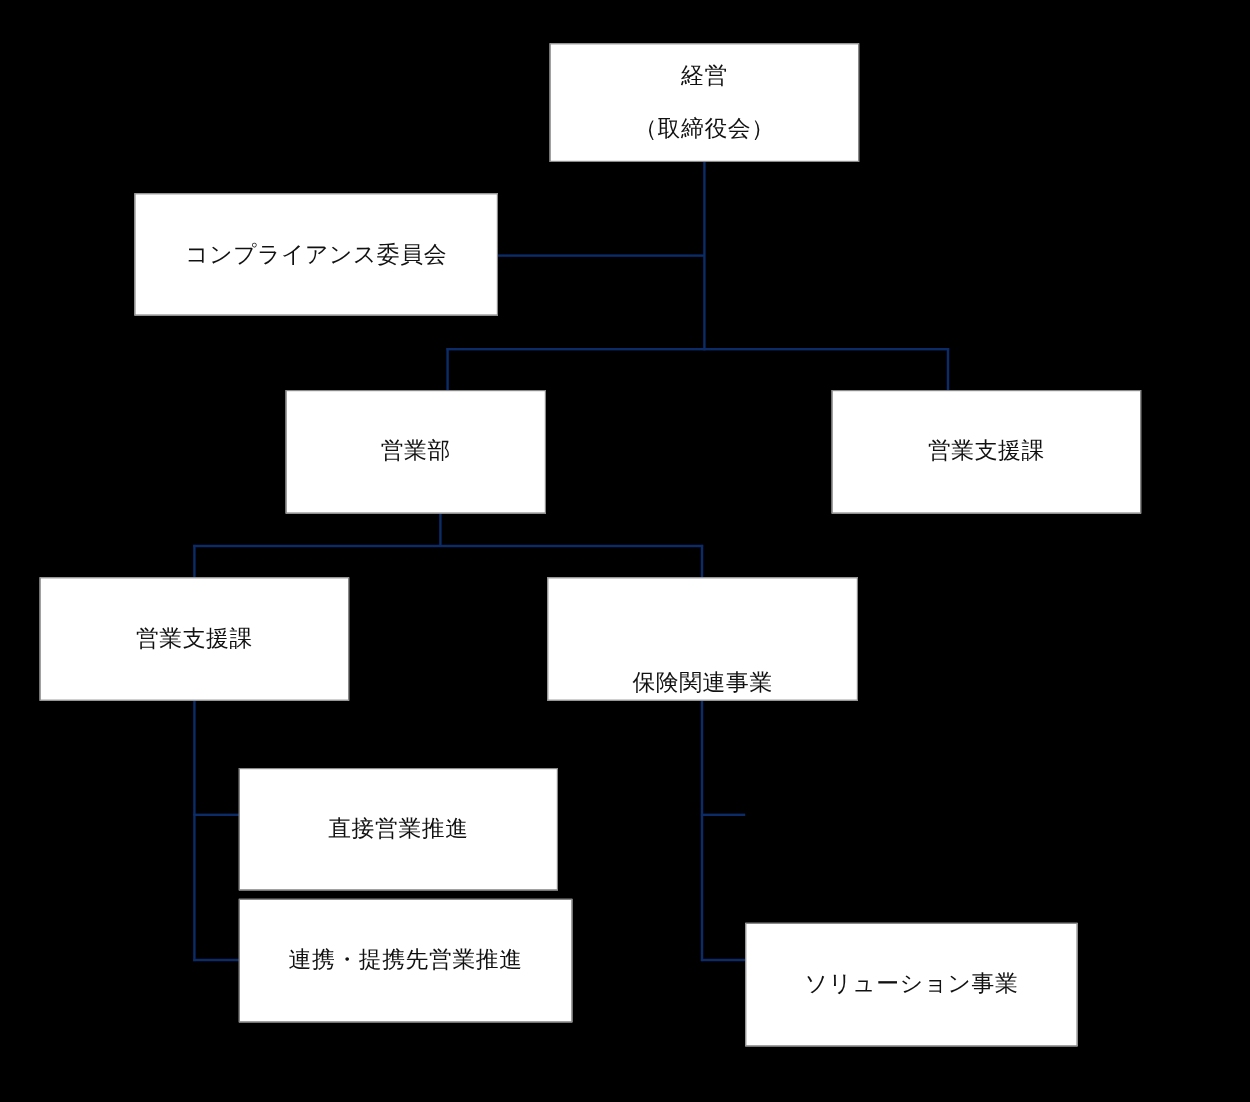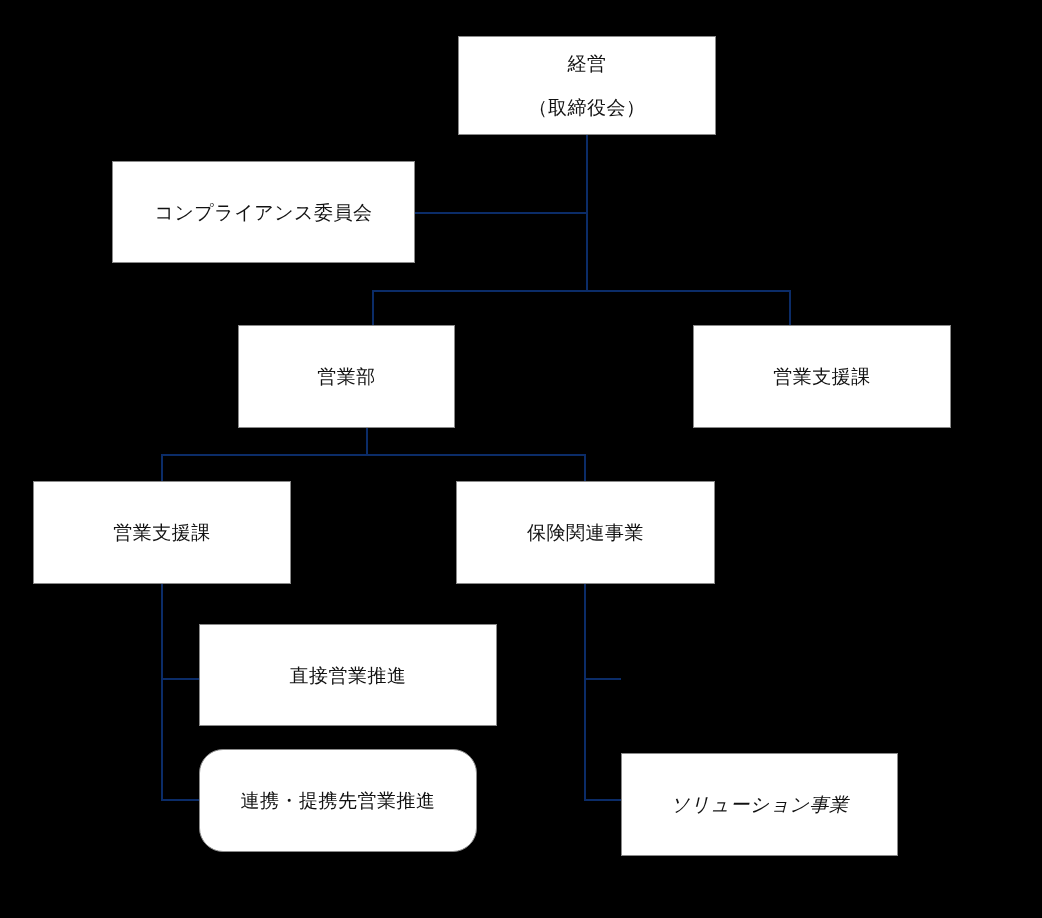--- a/index.html
+++ b/index.html
@@ -44,25 +44,25 @@
     background: #0b2c68;
     z-index: 1;
   }
 
   
   #n-management       { left: 458px; top:  36px; width: 258px; height:  99px; }
   #n-compliance       { left: 112px; top: 161px; width: 303px; height: 102px; font-family: Liberation Serif, serif; }
   #n-sales-dept       { left: 238px; top: 325px; width: 217px; height: 103px; }
   #n-sales-support    { left: 661px; top: 325px; width: 258px; height: 103px; margin-left: 32px; }
   #n-insurance        { left:  33px; top: 481px; width: 258px; height: 103px; }
-  #n-insurance-rel    { left: 456px; top: 481px; width: 259px; height: 103px; }
-  #n-direct-sales     { left: 199px; top: 624px; width: 298px; height: 102px; text-align: center; }
-  #n-partner-sales    { left: 199px; top: 749px; width: 278px; height: 103px; border-radius: 24px; }
+  #n-insurance-rel    { left: 456px; top: 481px; width: 259px; height: 103px; justify-content: flex-end; }
+  #n-direct-sales     { left: 199px; top: 640px; width: 266px; height: 102px; text-align: center; }
+  #n-partner-sales    { left: 199px; top: 749px; width: 278px; height: 103px; }
   #n-seminar          { left: 621px; top: 628px; width: 277px; height: 103px; }
-  #n-solution         { left: 621px; top: 753px; width: 277px; height: 103px; font-style: italic; }
+  #n-solution         { left: 621px; top: 769px; width: 277px; height: 103px; }
 
   
   #c-mgmt-down        { left: 586px; top: 135px; width:   2px; height: 157px; }
   #c-compliance-h     { left: 415px; top: 212px; width: 172px; height:   2px; }
   #c-main-h           { left: 372px; top: 290px; width: 419px; height:   2px; }
   #c-drop-sales-dept  { left: 372px; top: 290px; width:   2px; height:  35px; }
   #c-drop-sales-sup   { left: 789px; top: 290px; width:   2px; height:  35px; }
   #c-salesdept-down   { left: 366px; top: 428px; width:   2px; height:  27px; }
   #c-sub-h            { left: 161px; top: 454px; width: 425px; height:   2px; }
   #c-drop-insurance   { left: 161px; top: 454px; width:   2px; height:  27px; }

